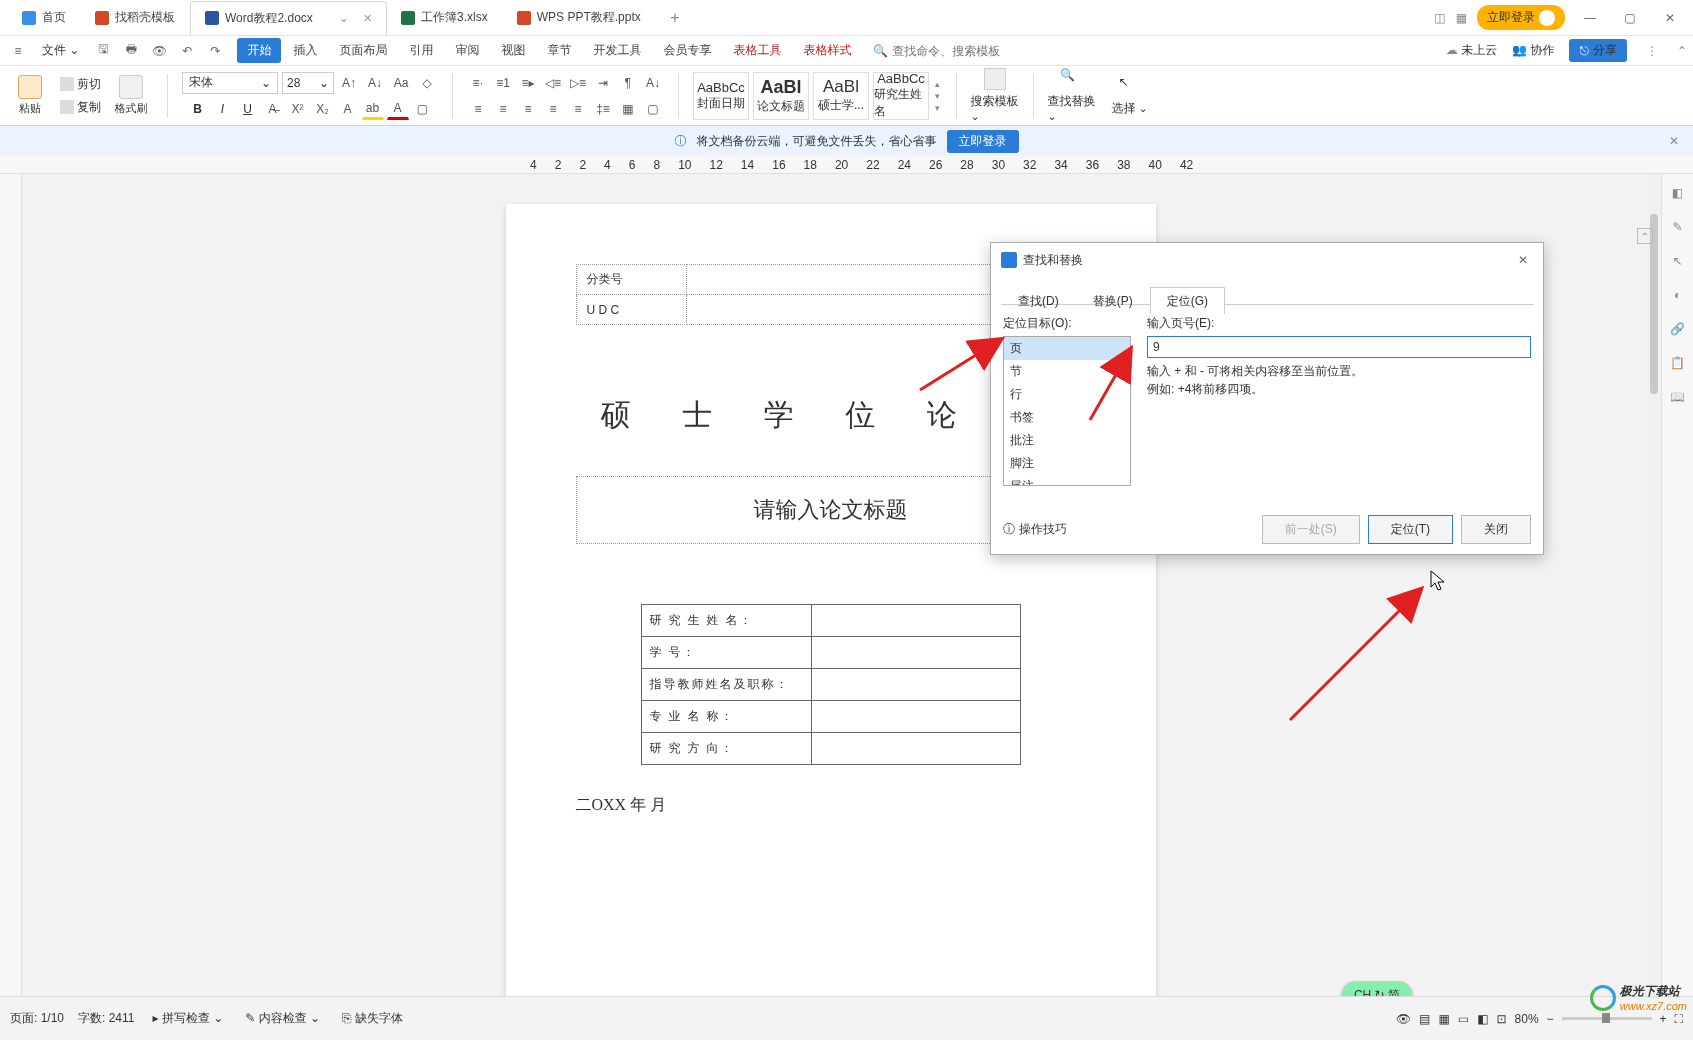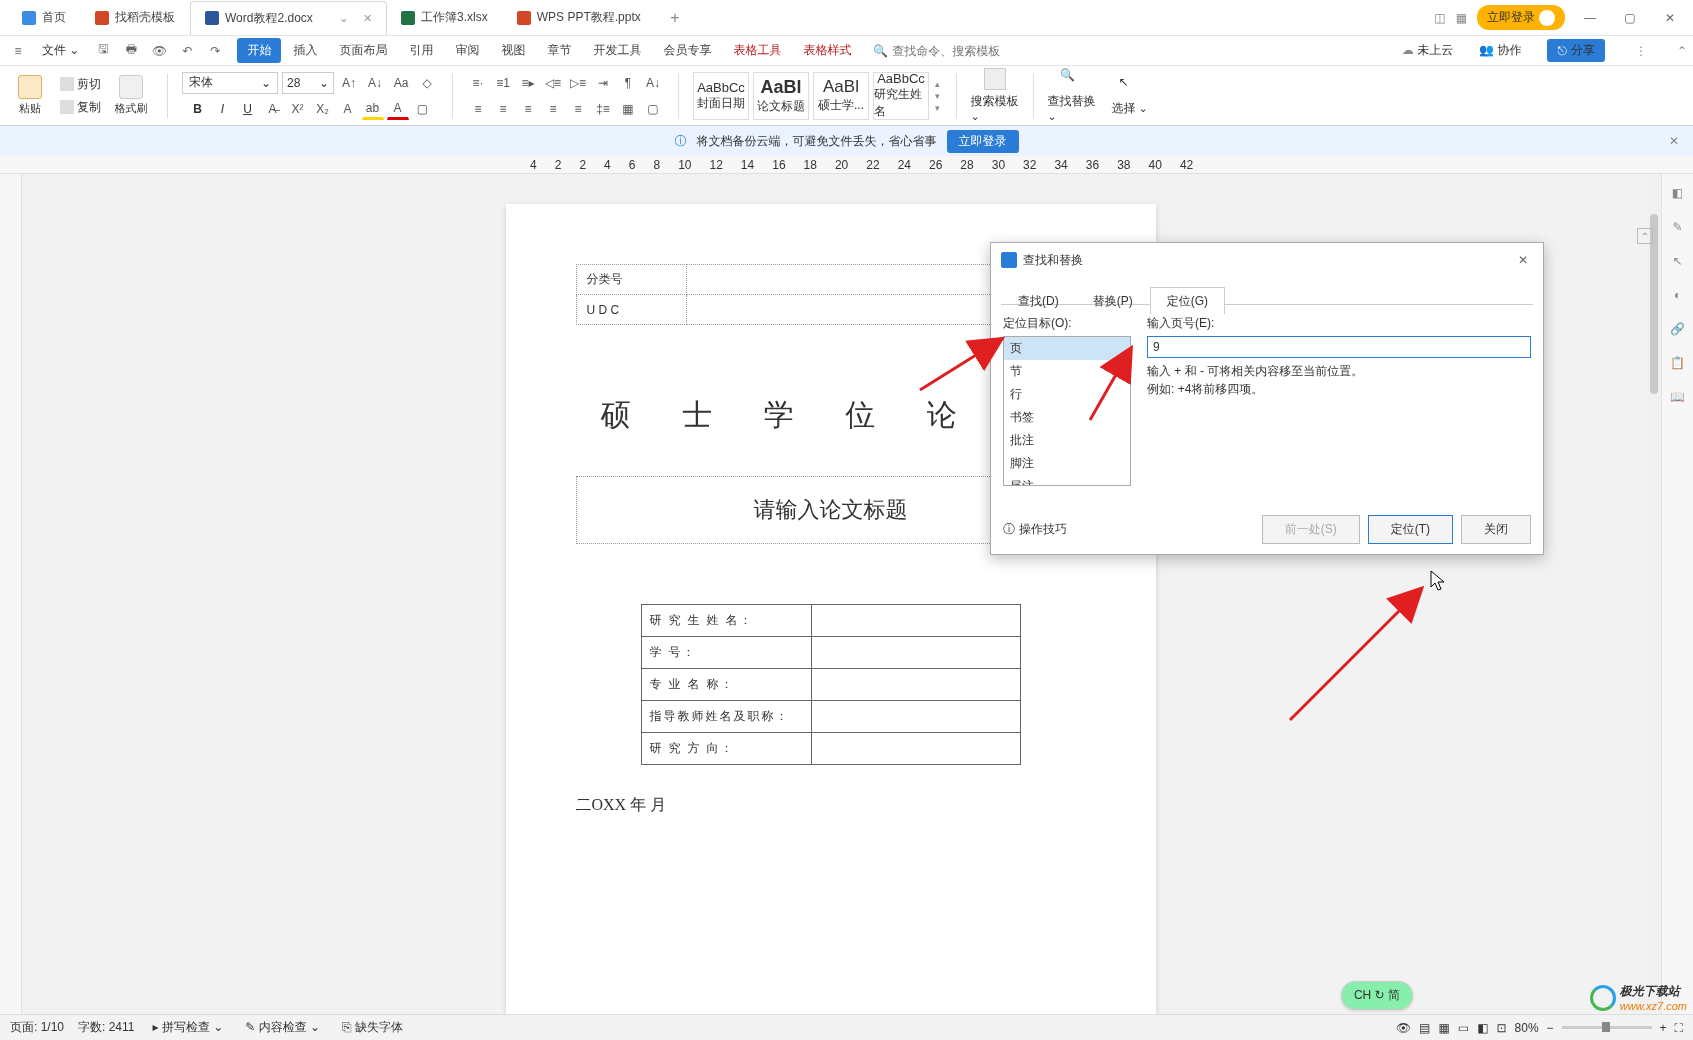--- a/index.html
+++ b/index.html
@@ -23,21 +23,21 @@
 .menubar{height:30px;display:flex;align-items:center;gap:2px;padding:0 6px;border-bottom:1px solid #e5e5e5;}
 .mb-left{display:flex;align-items:center;gap:4px;}
 .mb-icon{width:24px;height:24px;display:flex;align-items:center;justify-content:center;color:#666;}
 .mb-file{padding:3px 8px;color:#444;}
 .mb-tabs{display:flex;gap:2px;margin-left:8px;}
 .mb-tab{padding:4px 10px;color:#444;cursor:pointer;}
 .mb-tab.active{background:#2b7cd6;color:#fff;border-radius:3px;}
 .mb-tab.blue{color:#b91c1c;}
 .mb-search{display:flex;align-items:center;gap:4px;margin-left:10px;color:#aaa;}
 .mb-search input{border:none;outline:none;font-size:12px;color:#aaa;width:130px;}
-.mb-right{margin-left:auto;display:flex;align-items:center;gap:26px;text-align:right;}
+.mb-right{margin-left:auto;display:flex;align-items:center;gap:15px;text-align:right;}
 .share-btn{background:#2b7cd6;color:#fff;padding:3px 10px;border-radius:3px;display:flex;align-items:center;gap:4px;}
 
 .ribbon{height:60px;display:flex;align-items:center;gap:10px;padding:4px 8px;border-bottom:1px solid #d0d0d0;}
 .rb-group{display:flex;align-items:center;gap:4px;}
 .rb-bigbtn{display:flex;flex-direction:column;align-items:center;justify-content:center;width:44px;height:52px;}
 .rb-bigbtn .ic{width:24px;height:24px;background:#f0f0f0;border:1px solid #ccc;border-radius:3px;}
 .rb-bigbtn .lbl{font-size:11px;margin-top:2px;}
 .rb-smallcol{display:flex;flex-direction:column;gap:2px;}
 .rb-smallbtn{display:flex;align-items:center;gap:3px;padding:2px 4px;font-size:11px;}
 .rb-smallbtn .ic{width:14px;height:14px;background:#ddd;}
@@ -72,21 +72,21 @@
 .info-tbl{width:380px;margin:0 auto 30px;border-collapse:collapse;}
 .info-tbl td{border:1px solid #666;padding:7px 8px;font-size:12px;font-family:SimSun;}
 .info-tbl td:first-child{width:170px;letter-spacing:2px;}
 .date{font-size:16px;font-family:SimSun;margin-top:20px;}
 
 .ime-badge{position:absolute;bottom:30px;right:280px;background:#86efac;border:1px solid #ccc;border-radius:14px;padding:5px 12px;font-size:12px;box-shadow:0 1px 3px rgba(0,0,0,.15);}
 
 .rightbar{position:absolute;right:0;top:174px;bottom:26px;width:32px;background:#f7f7f7;border-left:1px solid #e0e0e0;display:flex;flex-direction:column;align-items:center;gap:16px;padding-top:10px;}
 .rightbar .sb{width:18px;height:18px;color:#888;display:flex;align-items:center;justify-content:center;}
 
-.statusbar{position:absolute;bottom:0;left:0;right:0;height:26px;background:#f3f3f3;border-top:1px solid #ddd;display:flex;align-items:center;padding:0 10px;gap:14px;font-size:11px;color:#555;}
+.statusbar{position:absolute;bottom:0;left:0;right:0;height:44px;background:#f3f3f3;border-top:1px solid #ddd;display:flex;align-items:center;padding:0 10px;gap:14px;font-size:11px;color:#555;}
 .sb-right{margin-left:auto;display:flex;align-items:center;gap:8px;}
 .sb-btn{padding:2px 4px;}
 .zoom-slider{width:90px;height:3px;background:#ccc;position:relative;}
 .zoom-slider .th{width:8px;height:10px;background:#888;position:absolute;top:-4px;left:40px;}
 
 
 .dialog{position:absolute;top:242px;left:990px;width:554px;background:#fff;border:1px solid #aaa;box-shadow:0 4px 14px rgba(0,0,0,.25);}
 .dlg-title{height:34px;display:flex;align-items:center;padding:0 10px;gap:6px;}
 .dlg-title .ic{width:16px;height:16px;background:#2b7cd6;border-radius:2px;}
 .dlg-close{margin-left:auto;color:#666;width:20px;height:20px;display:flex;align-items:center;justify-content:center;cursor:pointer;}
@@ -369,25 +369,25 @@
       <tbody>
           <tr>
             <td>研 究 生 姓 名：</td>
             <td></td>
           </tr>
       <tr>
             <td>学                 号：</td>
             <td></td>
           </tr>
       <tr>
+            <td>指导教师姓名及职称：</td>
+            <td></td>
+          </tr>
+      <tr>
             <td>专   业   名   称：</td>
-            <td></td>
-          </tr>
-      <tr>
-            <td>指导教师姓名及职称：</td>
             <td></td>
           </tr>
       <tr>
             <td>研   究   方   向：</td>
             <td></td>
           </tr>
     </tbody>
       </table>
     <div class="date">二OXX 年    月</div>
   </div>

